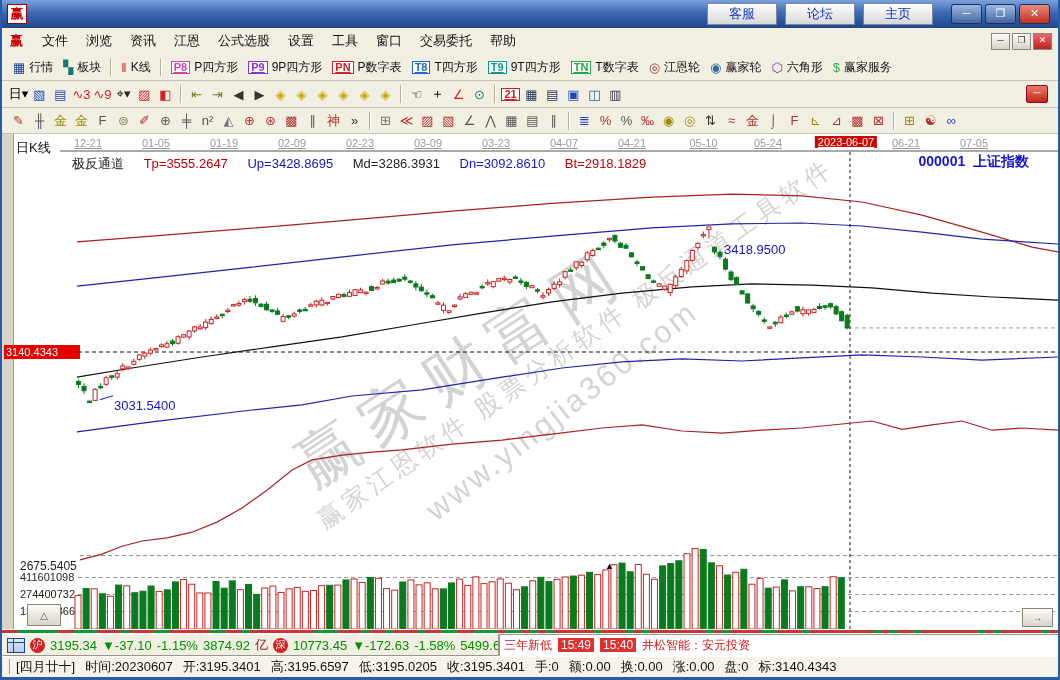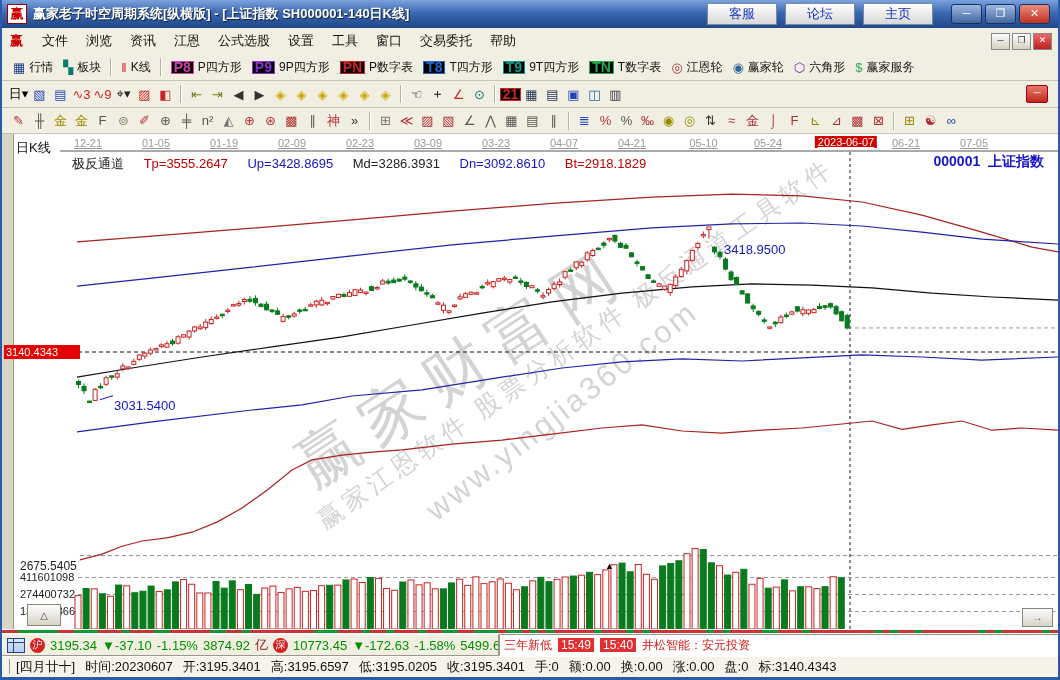--- a/index.html
+++ b/index.html
@@ -31,37 +31,37 @@
     font-size:9px;line-height:13px;text-align:center;color:#333;}
   .mdi-btn.close{background:linear-gradient(#e66,#b22);color:#fff;}
   
   .toolbar{position:absolute;left:0;width:100%;background:#f1efe2;border-bottom:1px solid #c8c4b0;
     display:flex;align-items:center;font-size:12px;color:#111;padding-left:6px;box-sizing:border-box;}
   #toolbar1{top:54px;height:27px;}
   #toolbar2{top:81px;height:27px;}
   #toolbar3{top:108px;height:26px;}
   .tbtn{display:inline-flex;align-items:center;gap:4px;padding:2px 5px;cursor:pointer;white-space:nowrap;}
   .tico{font-size:13px;line-height:15px;}
-  .tbadge{font-size:14px;font-weight:bold;padding:0px 2px;border:1px solid;line-height:11px;background:#000000;}
+  .tbadge{font-size:11px;font-weight:bold;padding:0px 2px;border:1px solid;line-height:11px;background:#ffffff;text-decoration:underline;}
   .tsep{width:1px;height:18px;background:#b5b19e;border-right:1px solid #fff;margin:0 4px;}
   .itool{width:21px;height:20px;display:inline-flex;align-items:center;justify-content:center;
     font-size:13px;cursor:pointer;}
   .red-pin{width:20px;height:16px;background:linear-gradient(#e87a6a,#c02818);border:1px solid #902;
     border-radius:2px;color:#fff;text-align:center;line-height:14px;font-size:10px;margin-left:auto;margin-right:10px;}
   
   #chart{position:absolute;left:0;top:134px;width:1060px;height:495px;background:#fff;}
   #chart .gutter{position:absolute;left:0;top:0;width:11px;height:100%;background:#d8d4c8;
     border-right:1px solid #9a968a;}
   .date-lbl{position:absolute;top:3px;transform:translateX(-50%);font-size:11px;color:#999;text-decoration:underline;}
   .date-lbl.current{background:#d40000;color:#fff;padding:0 3px;top:2px;font-size:11px;}
   #kline-title{position:absolute;left:14px;top:5px;font-size:13px;color:#111;}
   #ind-row{position:absolute;left:70px;top:21px;font-size:13px;white-space:nowrap;}
   #ind-row span{margin-right:16px;}
   .c-red{color:#c00000;} .c-blue{color:#1515c8;} .c-dark{color:#222;}
-  #symbol-lbl{position:absolute;right:18px;top:19px;font-size:14px;font-weight:bold;color:#1515cc;}
+  #symbol-lbl{position:absolute;right:33px;top:19px;font-size:14px;font-weight:bold;color:#1515cc;}
   #price-marker{position:absolute;left:2px;top:211px;width:76px;height:14px;background:#e60000;
     color:#fff;font-size:11px;line-height:14px;padding-left:2px;box-sizing:border-box;}
   .float-lbl{position:absolute;font-size:13px;margin-top:12px;}
   #vol-labels div{position:absolute;left:18px;font-size:11px;color:#222;}
   .wm{position:absolute;color:rgba(110,110,110,0.30);white-space:nowrap;pointer-events:none;}
   .corner-btn{position:absolute;background:linear-gradient(#fdfdfd,#d8d4c6);border:1px solid #8a8674;
     font-size:10px;color:#555;display:flex;align-items:center;justify-content:center;cursor:pointer;}
   
   #pstrip{position:absolute;left:0;top:629px;width:1060px;height:5px;display:flex;background:#fff;}
   #pstrip div{height:3px;margin-top:1px;}
@@ -88,21 +88,20 @@
     border-right:1px solid #999;}
   #bottomframe{position:absolute;left:0;top:677px;width:1060px;height:3px;background:#2a5bab;}
 </style>
 </head>
 <body>
 
 <div id="app">
 
   <div class="titlebar">
     <div class="app-logo">赢</div>
-    <div class="title-text">赢家老子时空周期系统[纵横版] - [上证指数  SH000001-140日K线]</div>
     <div class="tb-links">
       <div class="tb-link">客服</div>
       <div class="tb-link">论坛</div>
       <div class="tb-link">主页</div>
     </div>
     <div class="win-btns">
       <div class="win-btn">─</div>
       <div class="win-btn">❐</div>
       <div class="win-btn close">✕</div>
     </div>

